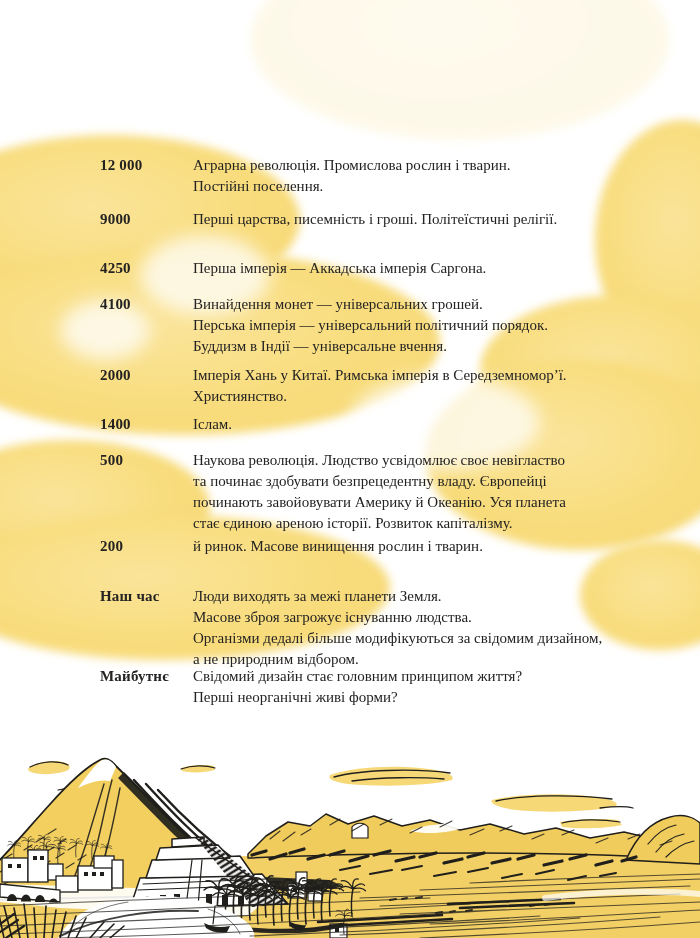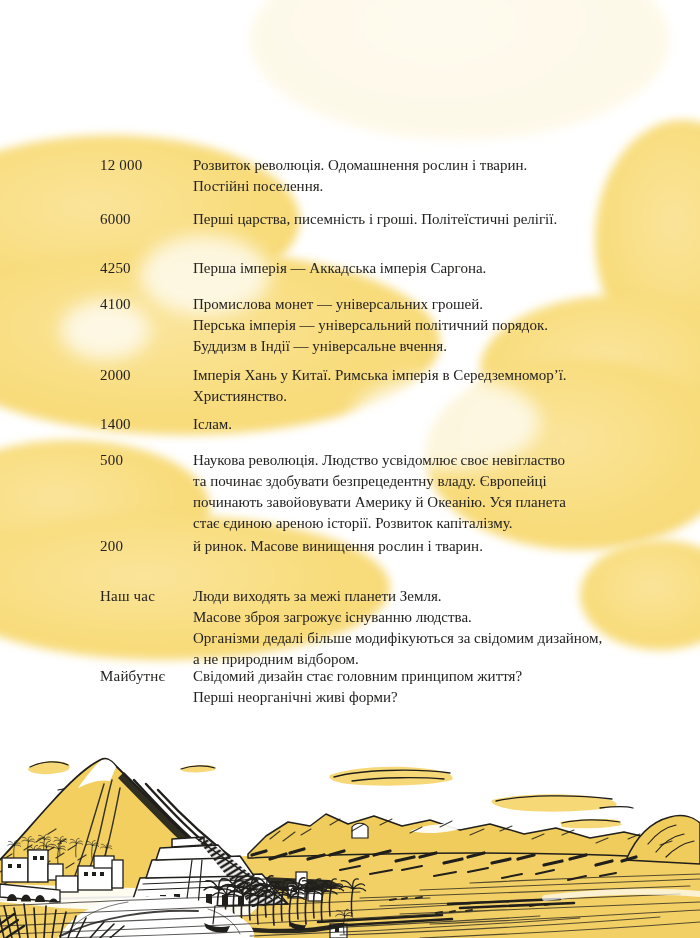--- a/index.html
+++ b/index.html
@@ -17,21 +17,21 @@
   }
   .blob.faint{opacity:.16;}
   .wspot{
     position:absolute;border-radius:50%;background:#ffffff;
     filter:blur(9px);opacity:.75;
   }
   
   .trow{position:absolute;left:0;right:0;}
   .year{
     position:absolute;left:100px;width:86px;
-    font-size:15px;font-weight:normal;color:#242322;line-height:21px;
+    font-size:15px;font-weight:bold;color:#242322;line-height:21px;
     letter-spacing:.2px;
   }
   .lines{
     position:absolute;left:193px;width:440px;
     font-size:15px;color:#242322;line-height:21px;
   }
   .lines div{white-space:nowrap;}
   
   .illo{position:absolute;left:0;top:738px;width:700px;height:200px;}
   .ink{stroke:#201f1c;fill:none;stroke-linecap:round;stroke-linejoin:round;}
@@ -52,43 +52,43 @@
   <div class="blob" style="left:580px;top:540px;width:160px;height:110px;"></div>
   <div class="wspot" style="left:140px;top:235px;width:130px;height:80px;"></div>
   <div class="wspot" style="left:350px;top:375px;width:190px;height:95px;"></div>
   <div class="wspot" style="left:60px;top:300px;width:90px;height:60px;"></div>
 
   <main>
 
     <div class="trow" style="top:155px">
       <div class="year">12 000</div>
       <div class="lines">
-        <div>Розвиток революція. Одомашнення рослин і тварин.</div>
+        <div>Аграрна революція. Промислова рослин і тварин.</div>
         <div>Постійні поселення.</div>
       </div>
     </div>
 
     <div class="trow" style="top:209px">
-      <div class="year">6000</div>
+      <div class="year">9000</div>
       <div class="lines">
         <div>Перші царства, писемність і гроші. Політеїстичні релігії.</div>
       </div>
     </div>
 
     <div class="trow" style="top:258px">
       <div class="year">4250</div>
       <div class="lines">
         <div>Перша імперія — Аккадська імперія Саргона.</div>
       </div>
     </div>
 
     <div class="trow" style="top:294px">
       <div class="year">4100</div>
       <div class="lines">
-        <div>Промислова монет — універсальних грошей.</div>
+        <div>Винайдення монет — універсальних грошей.</div>
         <div>Перська імперія — універсальний політичний порядок.</div>
         <div>Буддизм в Індії — універсальне вчення.</div>
       </div>
     </div>
 
     <div class="trow" style="top:365px">
       <div class="year">2000</div>
       <div class="lines">
         <div>Імперія Хань у Китаї. Римська імперія в Середземномор’ї.</div>
         <div>Християнство.</div>

